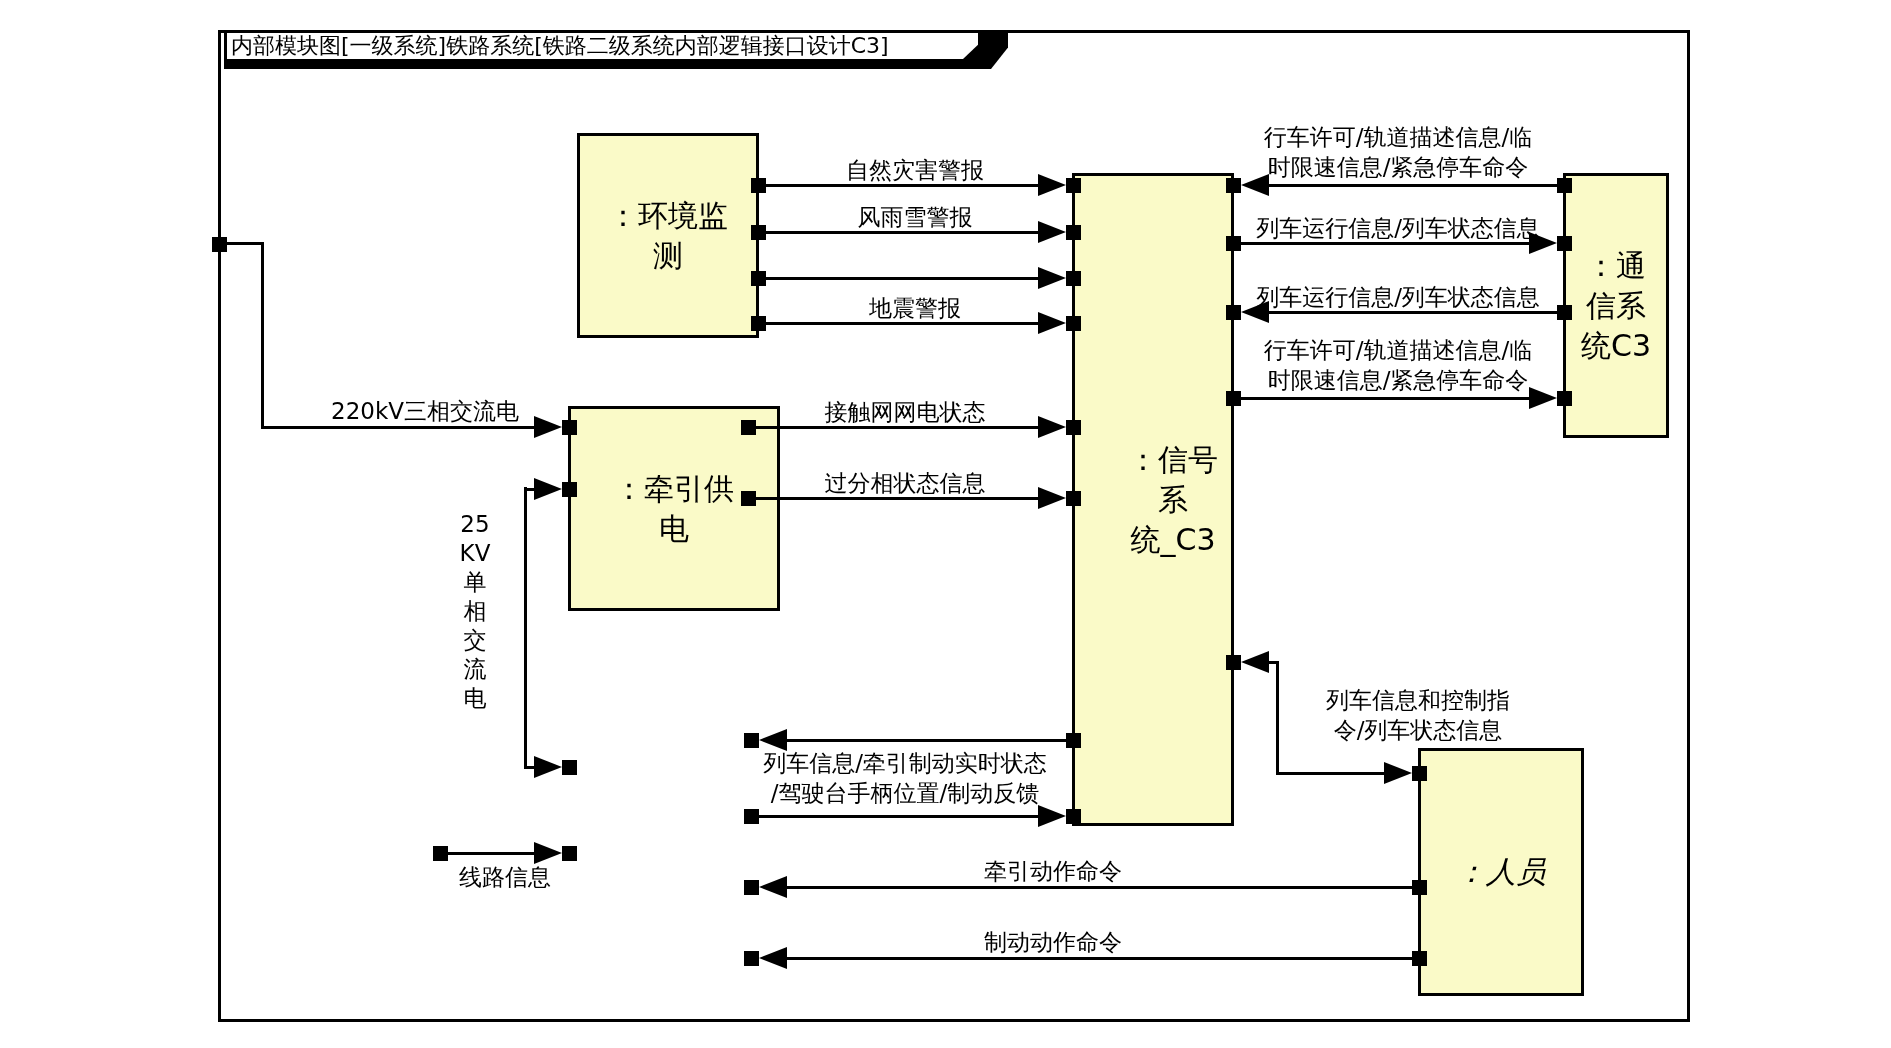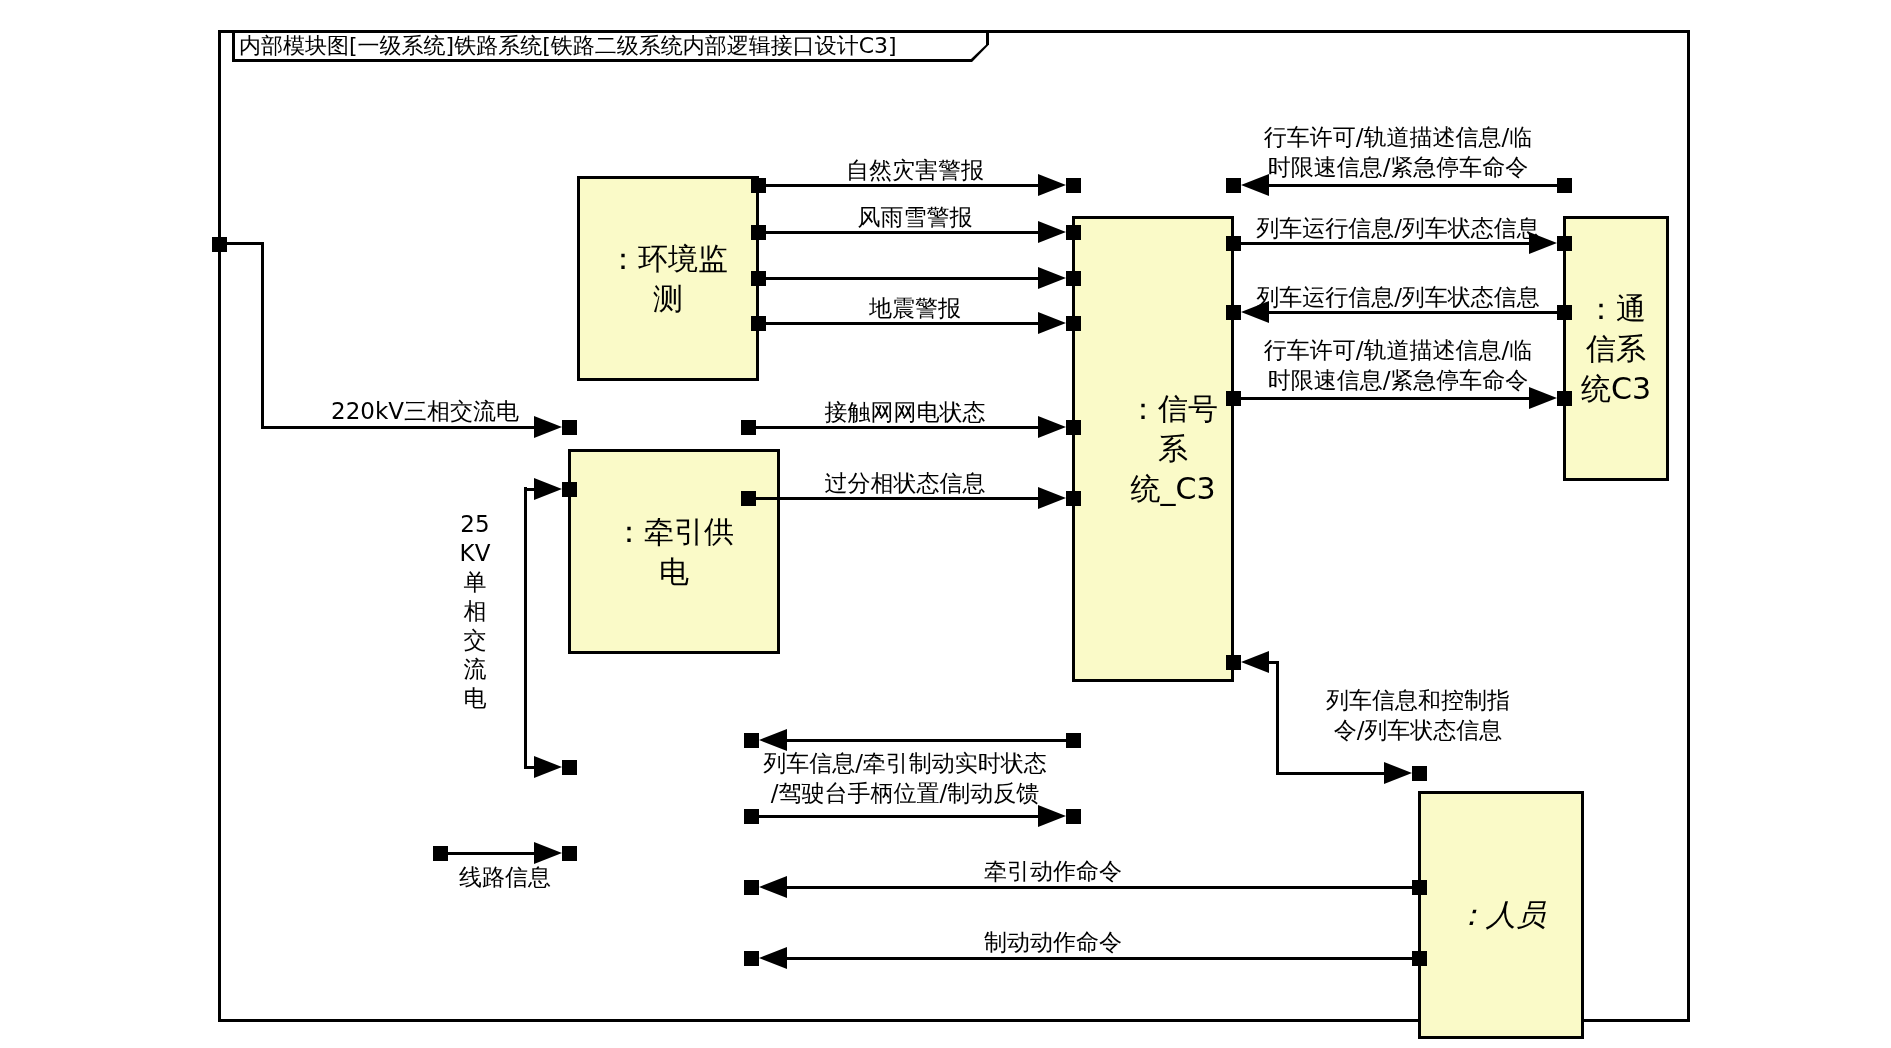--- a/index.html
+++ b/index.html
@@ -5,47 +5,47 @@
   html,body{margin:0;padding:0;background:#ffffff;}
   #stage{position:relative;width:1891px;height:1048px;background:#ffffff;overflow:hidden;
          font-family:"DejaVu Sans","Liberation Sans",sans-serif;color:#000;}
   .frame{position:absolute;border:3px solid #000;background:transparent;box-sizing:border-box;}
   .tab-outer{position:absolute;background:#000;clip-path:polygon(0 0,100% 0,100% 45%,calc(100% - 17px) 100%,0 100%);}
   .tab-inner{position:absolute;left:3px;top:3px;background:#fff;display:flex;align-items:center;
              clip-path:polygon(0 0,100% 0,100% 45%,calc(100% - 15px) 100%,0 100%);
              font-size:22px;white-space:nowrap;padding-left:4px;box-sizing:border-box;}
   .block{position:absolute;background:#FAFAC8;border:3px solid #000;box-sizing:border-box;
          display:flex;align-items:center;justify-content:center;text-align:center;
-         font-size:30px;line-height:40px;white-space:pre-line;margin-top:43px;}
+         font-size:30px;line-height:40px;white-space:pre-line;}
   .hline,.vline{position:absolute;background:#000;}
   .hline{height:3px;}
   .vline{width:3px;}
   .port{position:absolute;width:15px;height:15px;background:#000;}
   .arr-r{position:absolute;width:0;height:0;border-top:11px solid transparent;
          border-bottom:11px solid transparent;border-left:28px solid #000;}
   .arr-l{position:absolute;width:0;height:0;border-top:11px solid transparent;
          border-bottom:11px solid transparent;border-right:28px solid #000;}
   .lab{position:absolute;font-size:23px;line-height:30px;text-align:center;white-space:pre-line;}
 </style>
 </head>
 <body>
 
 <div id="stage">
 
   <div class="frame" style="left:218px;top:30px;width:1472px;height:992px;"></div>
 
-  <div class="tab-outer" style="left:232px;top:30px;width:757px;height:32px;">
+  <div class="tab-outer" style="left:224px;top:30px;width:757px;height:39px;padding-left:27px;">
     <div class="tab-inner" style="width:751px;height:26px;">内部模块图[一级系统]铁路系统[铁路二级系统内部逻辑接口设计C3]</div>
   </div>
 
   <div class="block" style="left:577px;top:133px;width:182px;height:205px;">：环境监
 测</div>
   <div class="block" style="left:568px;top:406px;width:212px;height:205px;">：牵引供
 电</div>
-  <div class="block" style="left:1072px;top:173px;width:162px;height:466px;padding-left:40px;">：信号系
+  <div class="block" style="left:1072px;top:173px;width:162px;height:653px;padding-left:40px;">：信号系
 统_C3</div>
   <div class="block" style="left:1563px;top:173px;width:106px;height:265px;">：通
 信系
 统C3</div>
   <div class="block" style="left:1418px;top:748px;width:166px;height:248px;font-style:italic;">：人员</div>
 
   <div class="port" style="left:212px;top:237px;"></div>
   <div class="hline" style="left:219px;top:242px;width:45px;"></div>
   <div class="vline" style="left:261px;top:242px;height:186px;"></div>
   <div class="hline" style="left:261px;top:426px;width:273px;"></div>

